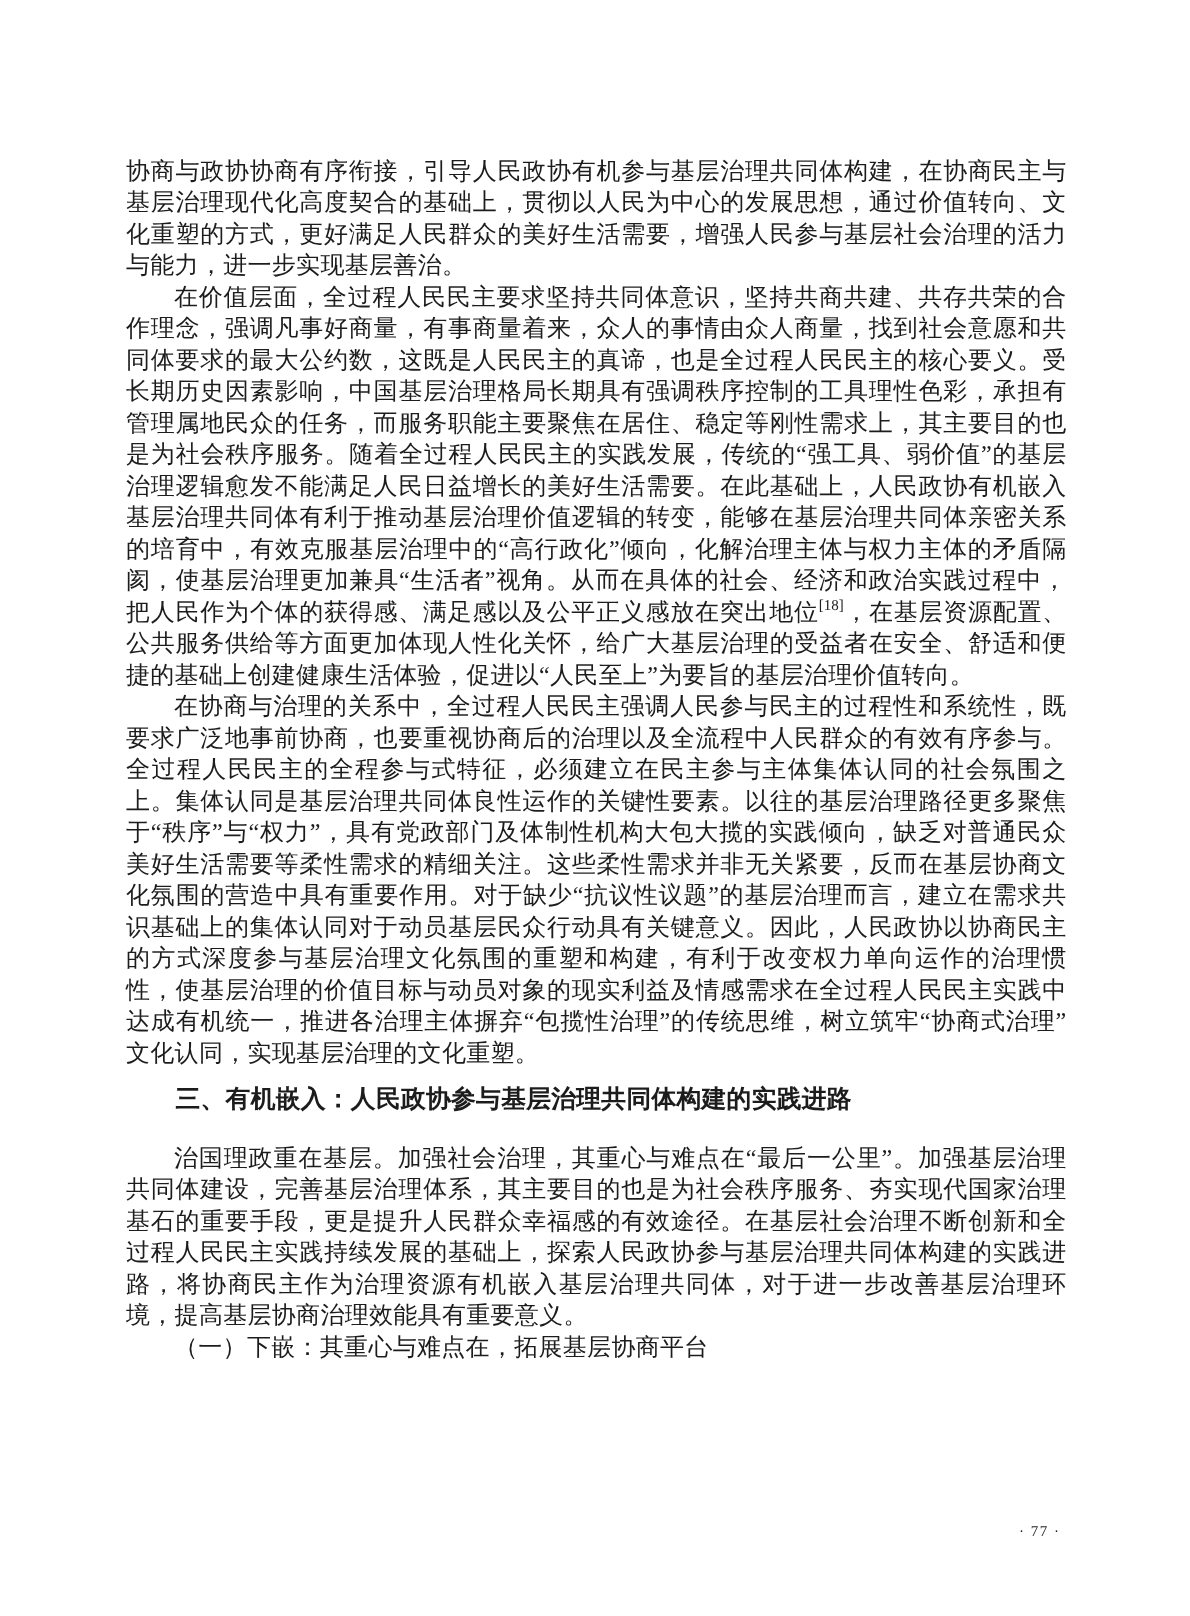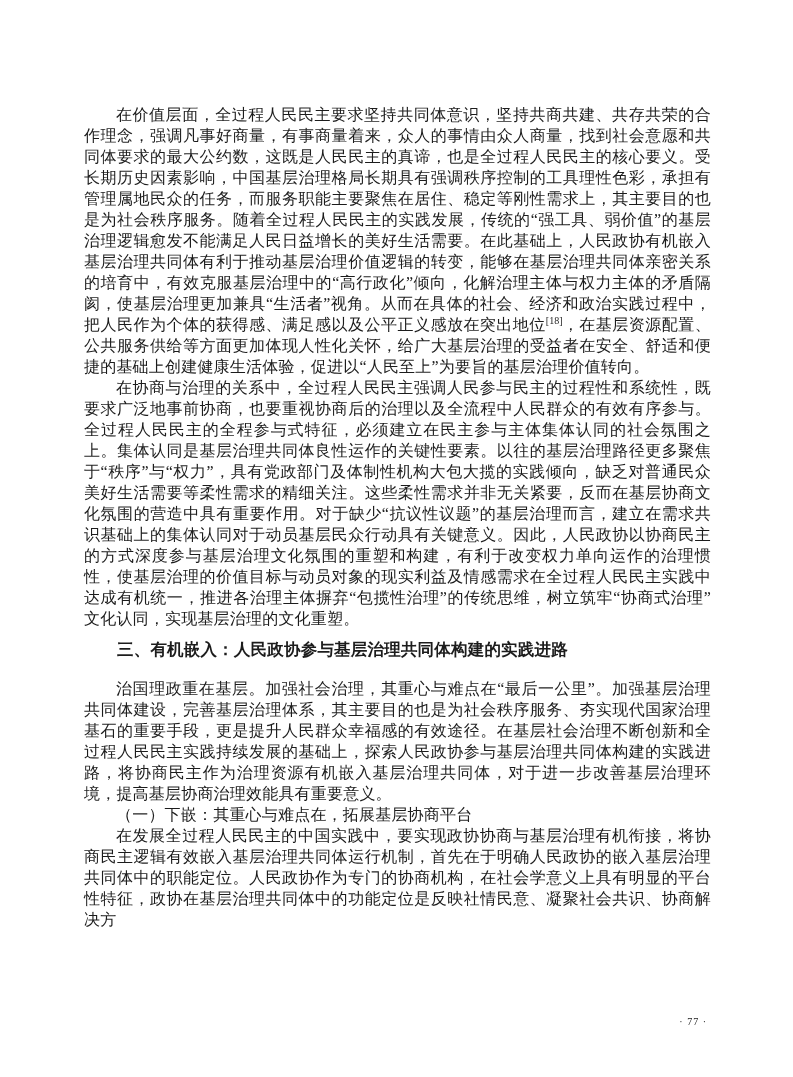--- a/index.html
+++ b/index.html
@@ -61,29 +61,29 @@
     letter-spacing: 1px;
     color: #1c1c1c;
   }
 </style>
 </head>
 <body>
 
 <div class="page">
   <div class="content">
 
+    <p class="no-indent">协商与政协协商有序衔接，引导人民政协有机参与基层治理共同体构建，在协商民主与基层治理现代化高度契合的基础上，贯彻以人民为中心的发展思想，通过价值转向、文化重塑的方式，更好满足人民群众的美好生活需要，增强人民参与基层社会治理的活力与能力，进一步实现基层善治。</p>
 
     <p><span>在价值层面，全过程人民民主要求坚持共同体意识，坚持共商共建、共存共荣的合作理念，强调凡事好商量，有事商量着来，众人的事情由众人商量，找到社会意愿和共同体要求的最大公约数，这既是人民民主的真谛，也是全过程人民民主的核心要义。受长期历史因素影响，中国基层治理格局长期具有强调秩序控制的工具理性色彩，承担有管理属地民众的任务，而服务职能主要聚焦在居住、稳定等刚性需求上，其主要目的也是为社会秩序服务。随着全过程人民民主的实践发展，传统的“强工具、弱价值”的基层治理逻辑愈发不能满足人民日益增长的美好生活需要。在此基础上，人民政协有机嵌入基层治理共同体有利于推动基层治理价值逻辑的转变，能够在基层治理共同体亲密关系的培育中，有效克服基层治理中的“高行政化”倾向，化解治理主体与权力主体的矛盾隔阂，使基层治理更加兼具“生活者”视角。从而在具体的社会、经济和政治实践过程中，把人民作为个体的获得感、满足感以及公平正义感放在突出地位</span><sup class="ref">[18]</sup><span>，在基层资源配置、公共服务供给等方面更加体现人性化关怀，给广大基层治理的受益者在安全、舒适和便捷的基础上创建健康生活体验，促进以“人民至上”为要旨的基层治理价值转向。</span></p>
 
     <p>在协商与治理的关系中，全过程人民民主强调人民参与民主的过程性和系统性，既要求广泛地事前协商，也要重视协商后的治理以及全流程中人民群众的有效有序参与。全过程人民民主的全程参与式特征，必须建立在民主参与主体集体认同的社会氛围之上。集体认同是基层治理共同体良性运作的关键性要素。以往的基层治理路径更多聚焦于“秩序”与“权力”，具有党政部门及体制性机构大包大揽的实践倾向，缺乏对普通民众美好生活需要等柔性需求的精细关注。这些柔性需求并非无关紧要，反而在基层协商文化氛围的营造中具有重要作用。对于缺少“抗议性议题”的基层治理而言，建立在需求共识基础上的集体认同对于动员基层民众行动具有关键意义。因此，人民政协以协商民主的方式深度参与基层治理文化氛围的重塑和构建，有利于改变权力单向运作的治理惯性，使基层治理的价值目标与动员对象的现实利益及情感需求在全过程人民民主实践中达成有机统一，推进各治理主体摒弃“包揽性治理”的传统思维，树立筑牢“协商式治理”文化认同，实现基层治理的文化重塑。</p>
 
     <h2 class="section-heading">三、有机嵌入：人民政协参与基层治理共同体构建的实践进路</h2>
 
     <p>治国理政重在基层。加强社会治理，其重心与难点在“最后一公里”。加强基层治理共同体建设，完善基层治理体系，其主要目的也是为社会秩序服务、夯实现代国家治理基石的重要手段，更是提升人民群众幸福感的有效途径。在基层社会治理不断创新和全过程人民民主实践持续发展的基础上，探索人民政协参与基层治理共同体构建的实践进路，将协商民主作为治理资源有机嵌入基层治理共同体，对于进一步改善基层治理环境，提高基层协商治理效能具有重要意义。</p>
 
     <p class="subsection-heading">（一）下嵌：其重心与难点在，拓展基层协商平台</p>
 
-    <p>在发展全过程人民民主的中国实践中，要实现政协协商与基层治理有机衔接，将协商民主逻辑有效嵌入基层治理共同体运行机制，首先在于明确人民政协的嵌入基层治理共同体中的职能定位。人民政协作为专门的协商机构，在社会学意义上具有明显的平台性特征，政协在基层治理共同体中的功能定位是反映社情民意、凝聚社会共识、协商解决方</p>
 
   </div>
 
   <div class="page-number">· 77 ·</div>
 </div>
 
 </body></html>

